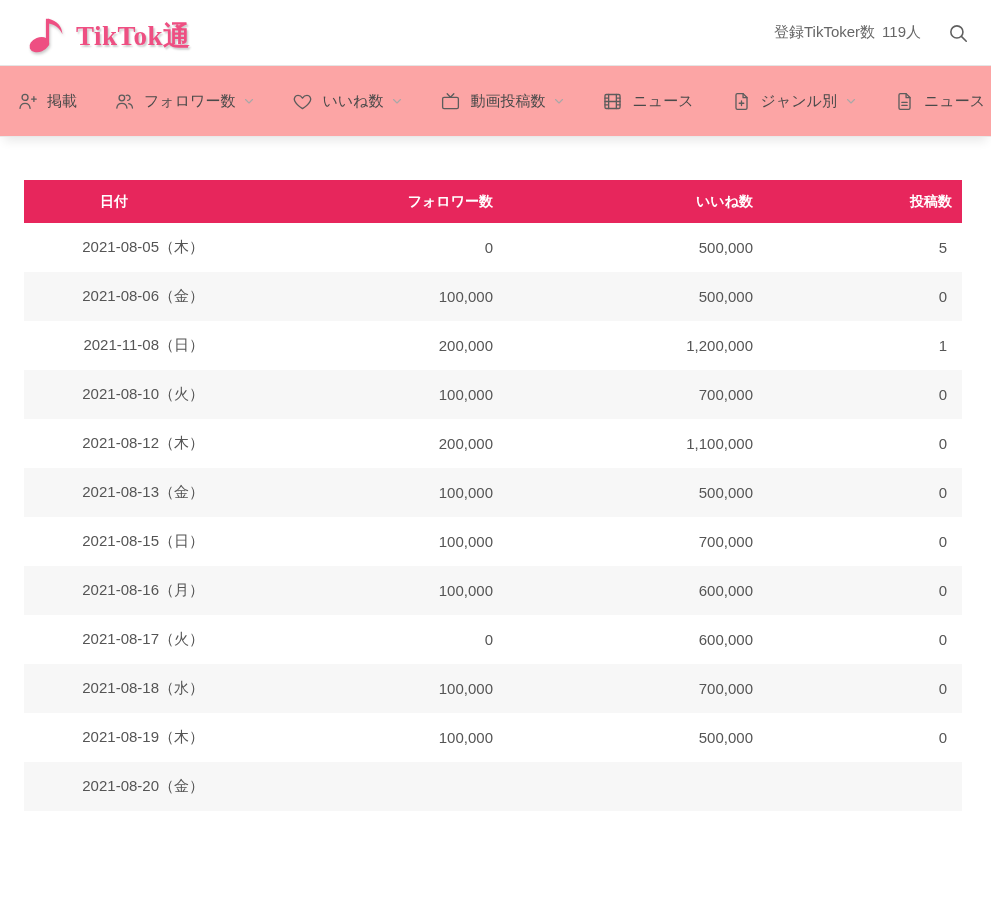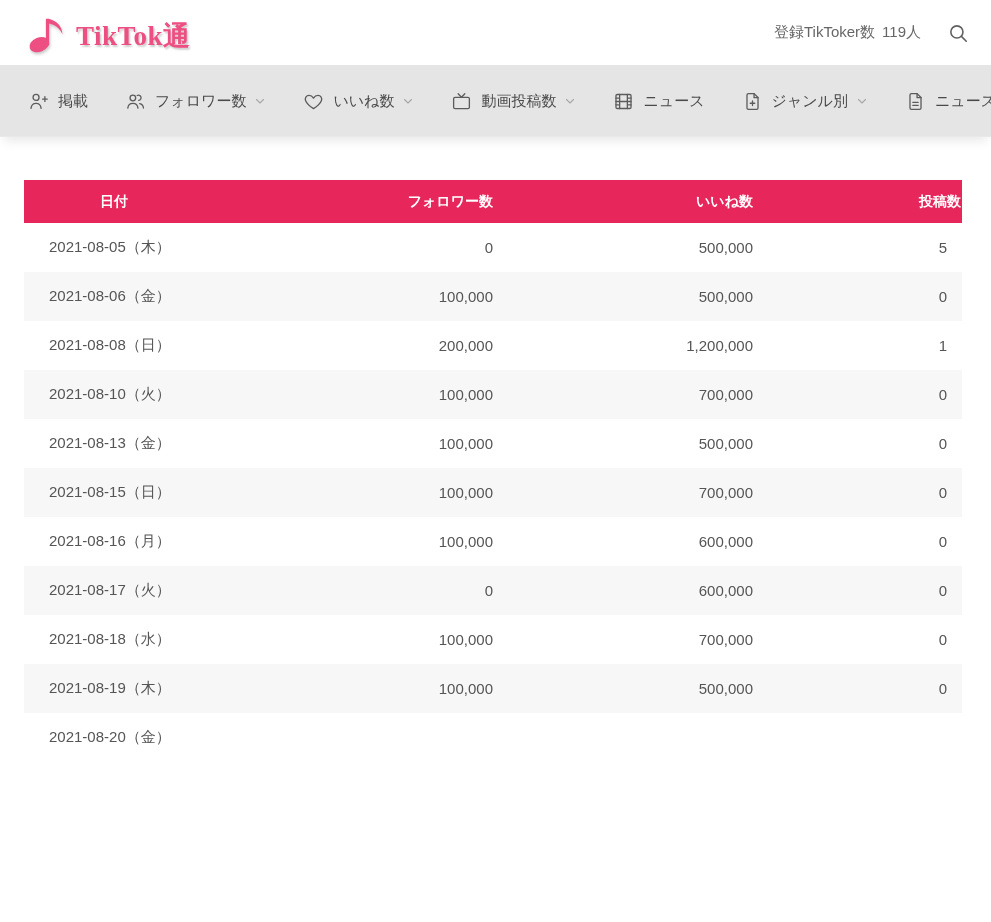--- a/index.html
+++ b/index.html
@@ -22,40 +22,40 @@
   .logo svg{filter:drop-shadow(1.5px 2px 1.5px rgba(0,0,0,.22));}
   .logo-text{font-family:"Liberation Serif","DejaVu Serif",serif;font-weight:bold;
     font-size:27px;color:var(--logo-pink);line-height:1;padding-bottom:7px;
     text-shadow:1.5px 2px 2px rgba(0,0,0,.2);letter-spacing:.5px;}
   .header-right{margin-left:auto;display:flex;align-items:center;gap:26px;}
   .registered{font-size:15px;color:var(--muted);display:flex;gap:7px;justify-content:space-between;}
   .search-btn{background:none;border:none;cursor:pointer;display:flex;align-items:center;color:#5f5f5f;}
 
   
   .main-nav{height:71px;display:flex;align-items:center;gap:37px;
-    padding:0 28px;background:#e5e5e5;border-bottom:1px solid #e9e9e9;
+    padding:0 17px;background:#fca5a5;border-bottom:1px solid #e9e9e9;
     box-shadow:0 8px 10px -4px rgba(0,0,0,.09);position:relative;}
   .nav-item{display:flex;align-items:center;gap:9px;color:var(--nav-text);
     font-size:15px;text-decoration:none;cursor:pointer;white-space:nowrap;}
   .nav-icon{display:flex;align-items:center;color:#5c5c5c;}
   .chev{display:flex;align-items:center;color:#a8a8a8;margin-left:-1px;}
 
   
   .content{padding:43px 29px 0 24px;}
   table{width:100%;border-collapse:collapse;table-layout:fixed;}
   thead th{background:var(--accent);color:#fff;font-size:14px;font-weight:600;
     height:43px;text-align:right;padding:0;margin-top:26px;}
   thead th:first-child{width:180px;text-align:center;}
   thead th:nth-child(2){width:289px;}
   thead th:nth-child(3){width:260px;}
-  thead th:last-child{padding-right:1px;}
+  thead th:last-child{padding-right:10px;}
   tbody tr{height:49px;background:#fff;}
   tbody tr:nth-child(even){background:var(--row-alt);}
   tbody td{color:var(--table-text);font-size:15px;text-align:right;padding:0;}
-  tbody td:first-child{text-align:left;padding-left:25px;}
+  tbody td:first-child{text-align:right;padding-left:25px;}
   tbody td:last-child{padding-right:15px;}
 </style>
 </head>
 <body>
 
 <header class="site-header">
   <a class="logo">
     <span style="display:flex;">
       <svg width="48" height="48" viewBox="0 0 54 54">
         <g fill="var(--logo-pink)">
@@ -191,29 +191,35 @@
           <td>500,000</td>
           <td>5</td>
         </tr>
         <tr>
           <td>2021-08-06（金）</td>
           <td>100,000</td>
           <td>500,000</td>
           <td>0</td>
         </tr>
         <tr>
-          <td>2021-08-08（日）</td>
+          <td>2021-11-08（日）</td>
           <td>200,000</td>
           <td>1,200,000</td>
           <td>1</td>
         </tr>
         <tr>
           <td>2021-08-10（火）</td>
           <td>100,000</td>
           <td>700,000</td>
+          <td>0</td>
+        </tr>
+        <tr>
+          <td>2021-08-12（木）</td>
+          <td>200,000</td>
+          <td>1,100,000</td>
           <td>0</td>
         </tr>
         <tr>
           <td>2021-08-13（金）</td>
           <td>100,000</td>
           <td>500,000</td>
           <td>0</td>
         </tr>
         <tr>
           <td>2021-08-15（日）</td>

